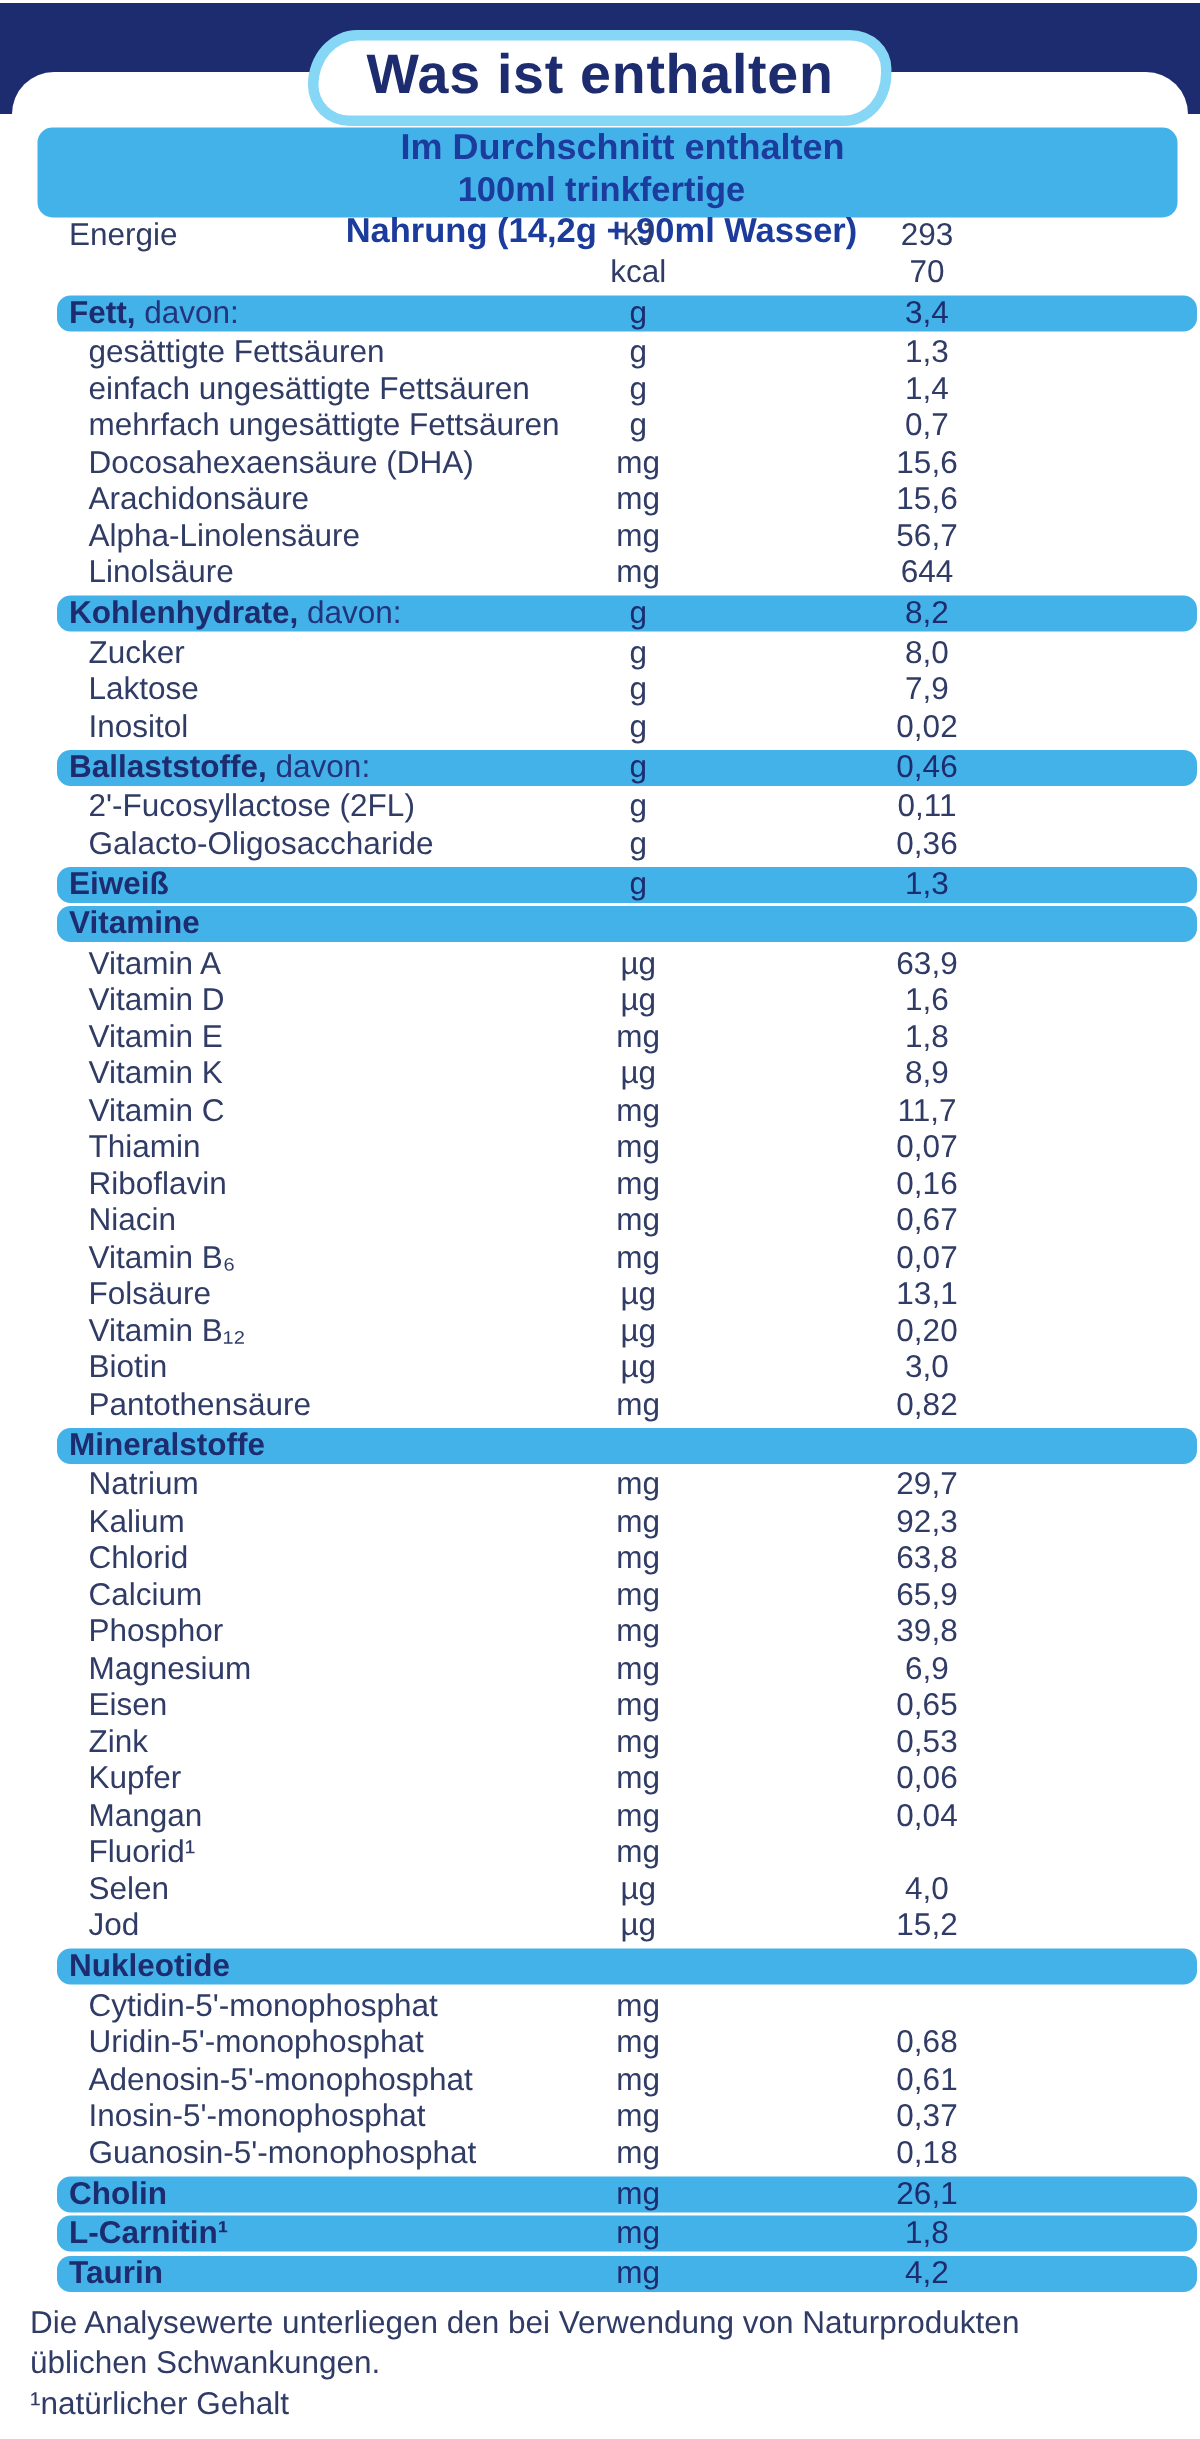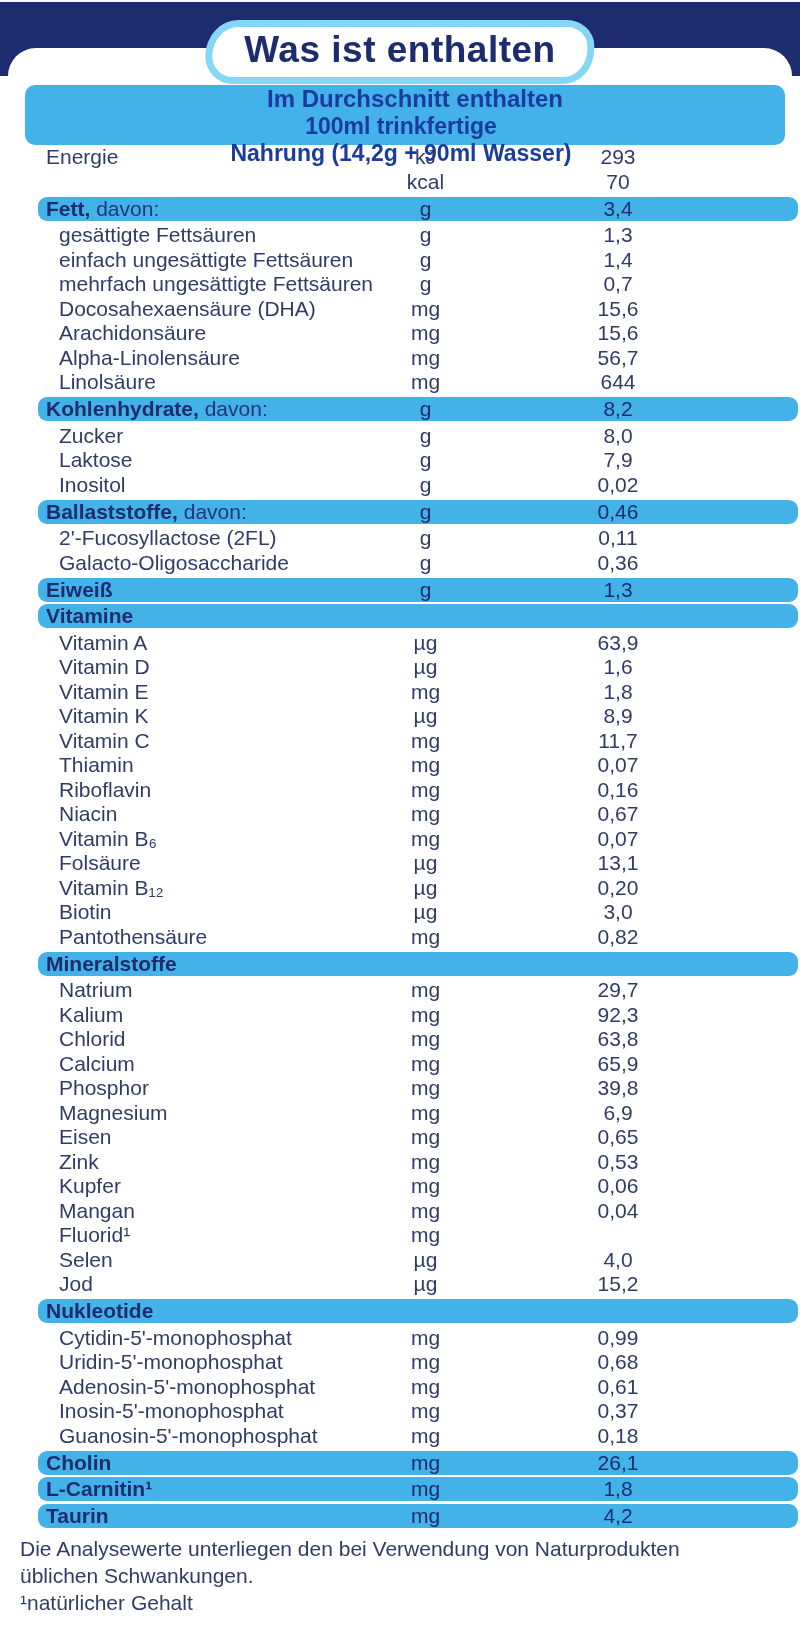--- a/index.html
+++ b/index.html
@@ -324,21 +324,20 @@
         <div class="val">15,2</div>
       </div>
       <div class="row bar">
         <div class="lbl"><b>Nukleotide</b></div>
         <div class="unit"></div>
         <div class="val"></div>
       </div>
       <div class="row sub">
         <div class="lbl">Cytidin-5'-monophosphat</div>
         <div class="unit">mg</div>
-        <div class="val">0,99</div>
       </div>
       <div class="row sub">
         <div class="lbl">Uridin-5'-monophosphat</div>
         <div class="unit">mg</div>
         <div class="val">0,68</div>
       </div>
       <div class="row sub">
         <div class="lbl">Adenosin-5'-monophosphat</div>
         <div class="unit">mg</div>
         <div class="val">0,61</div>

